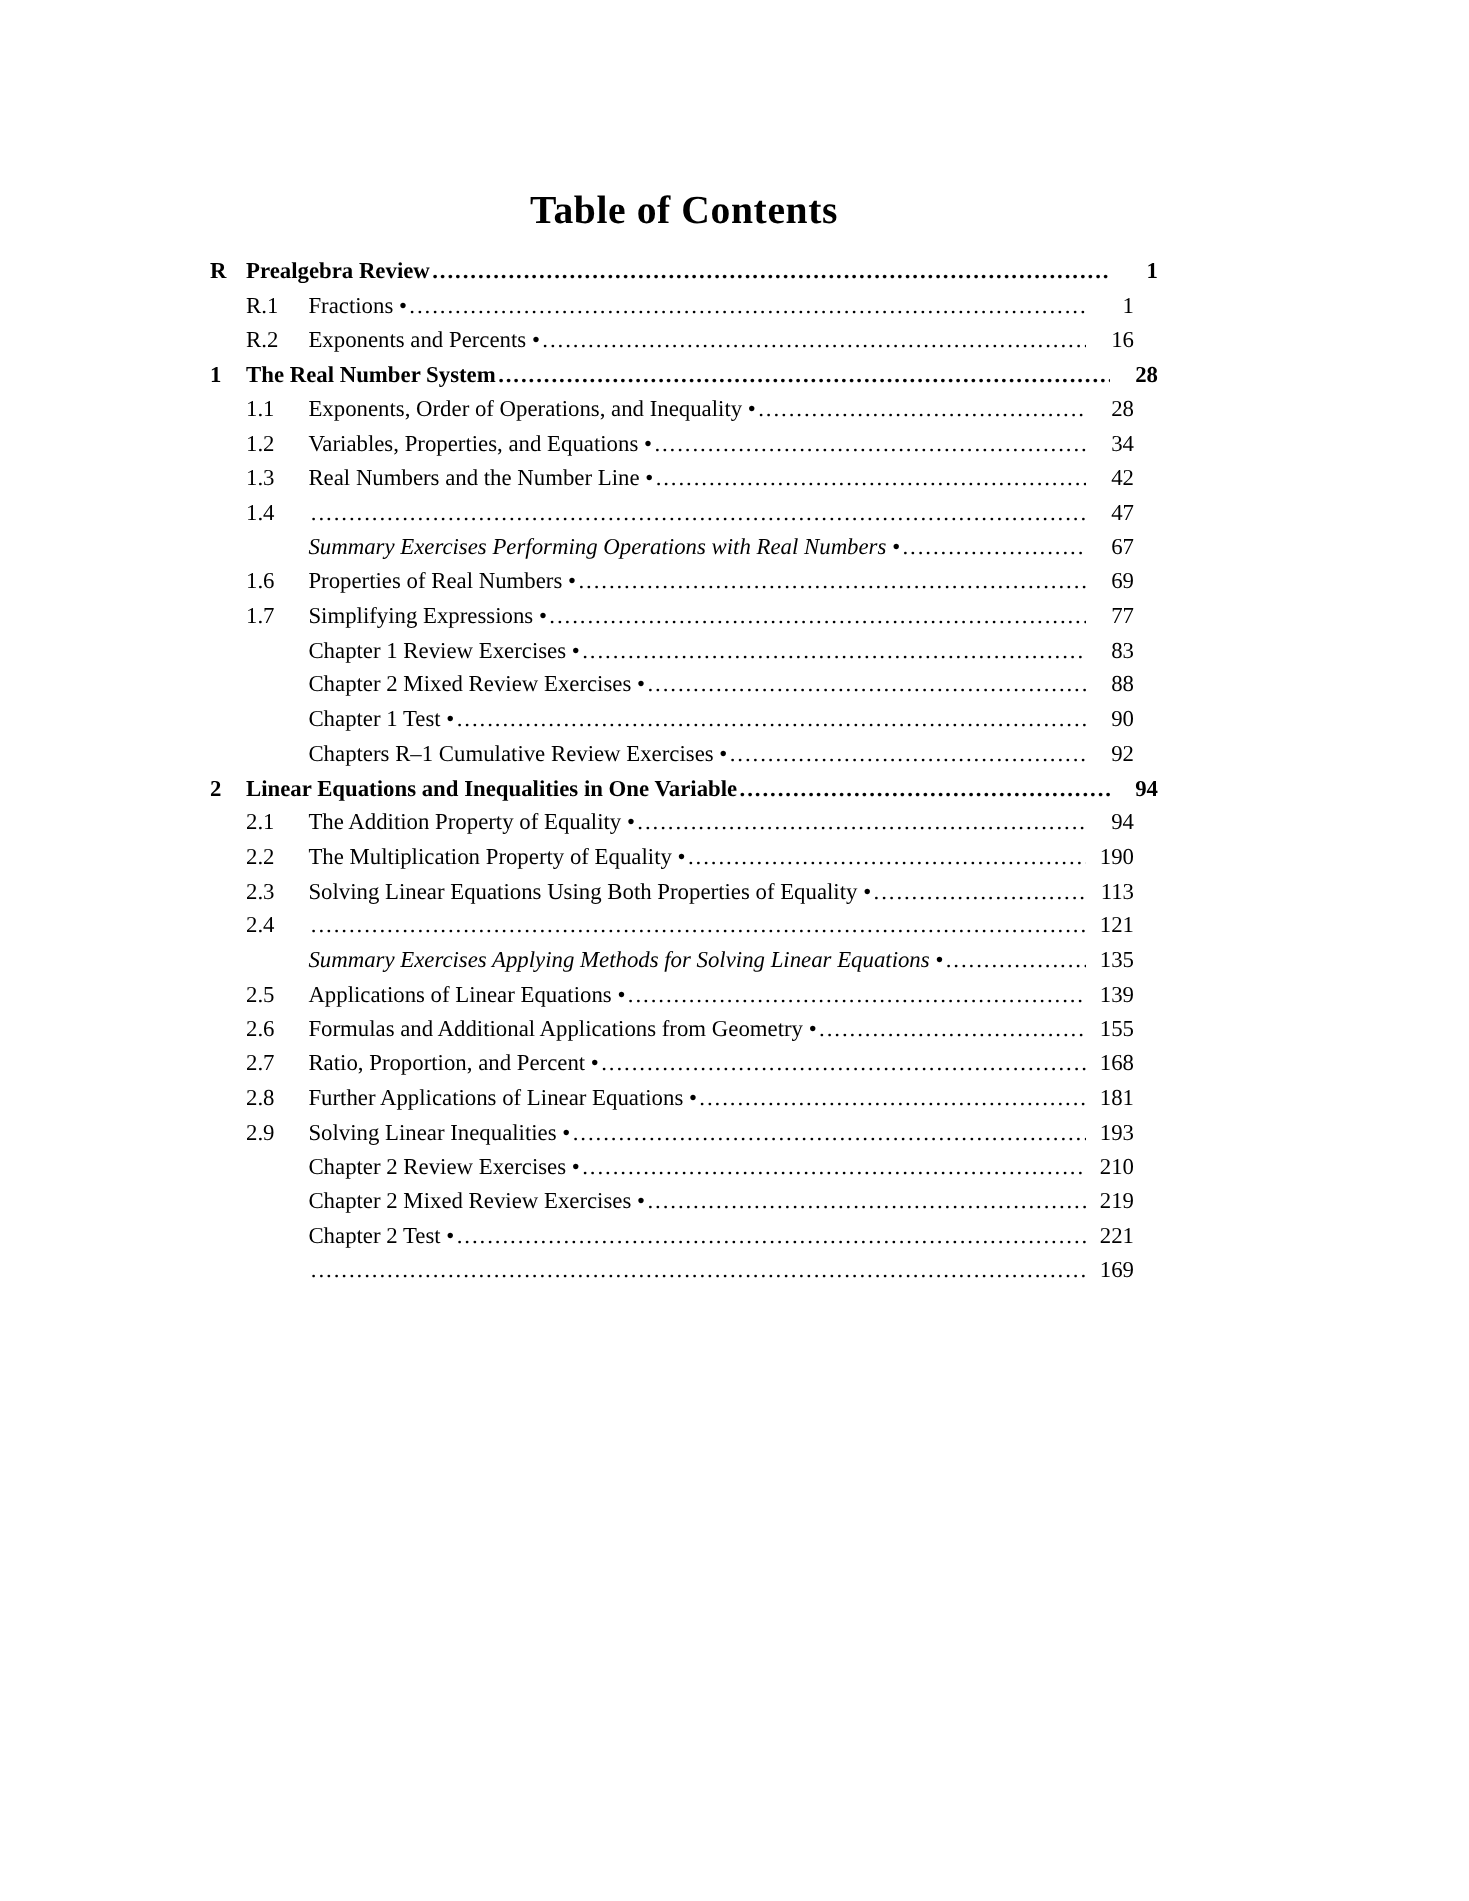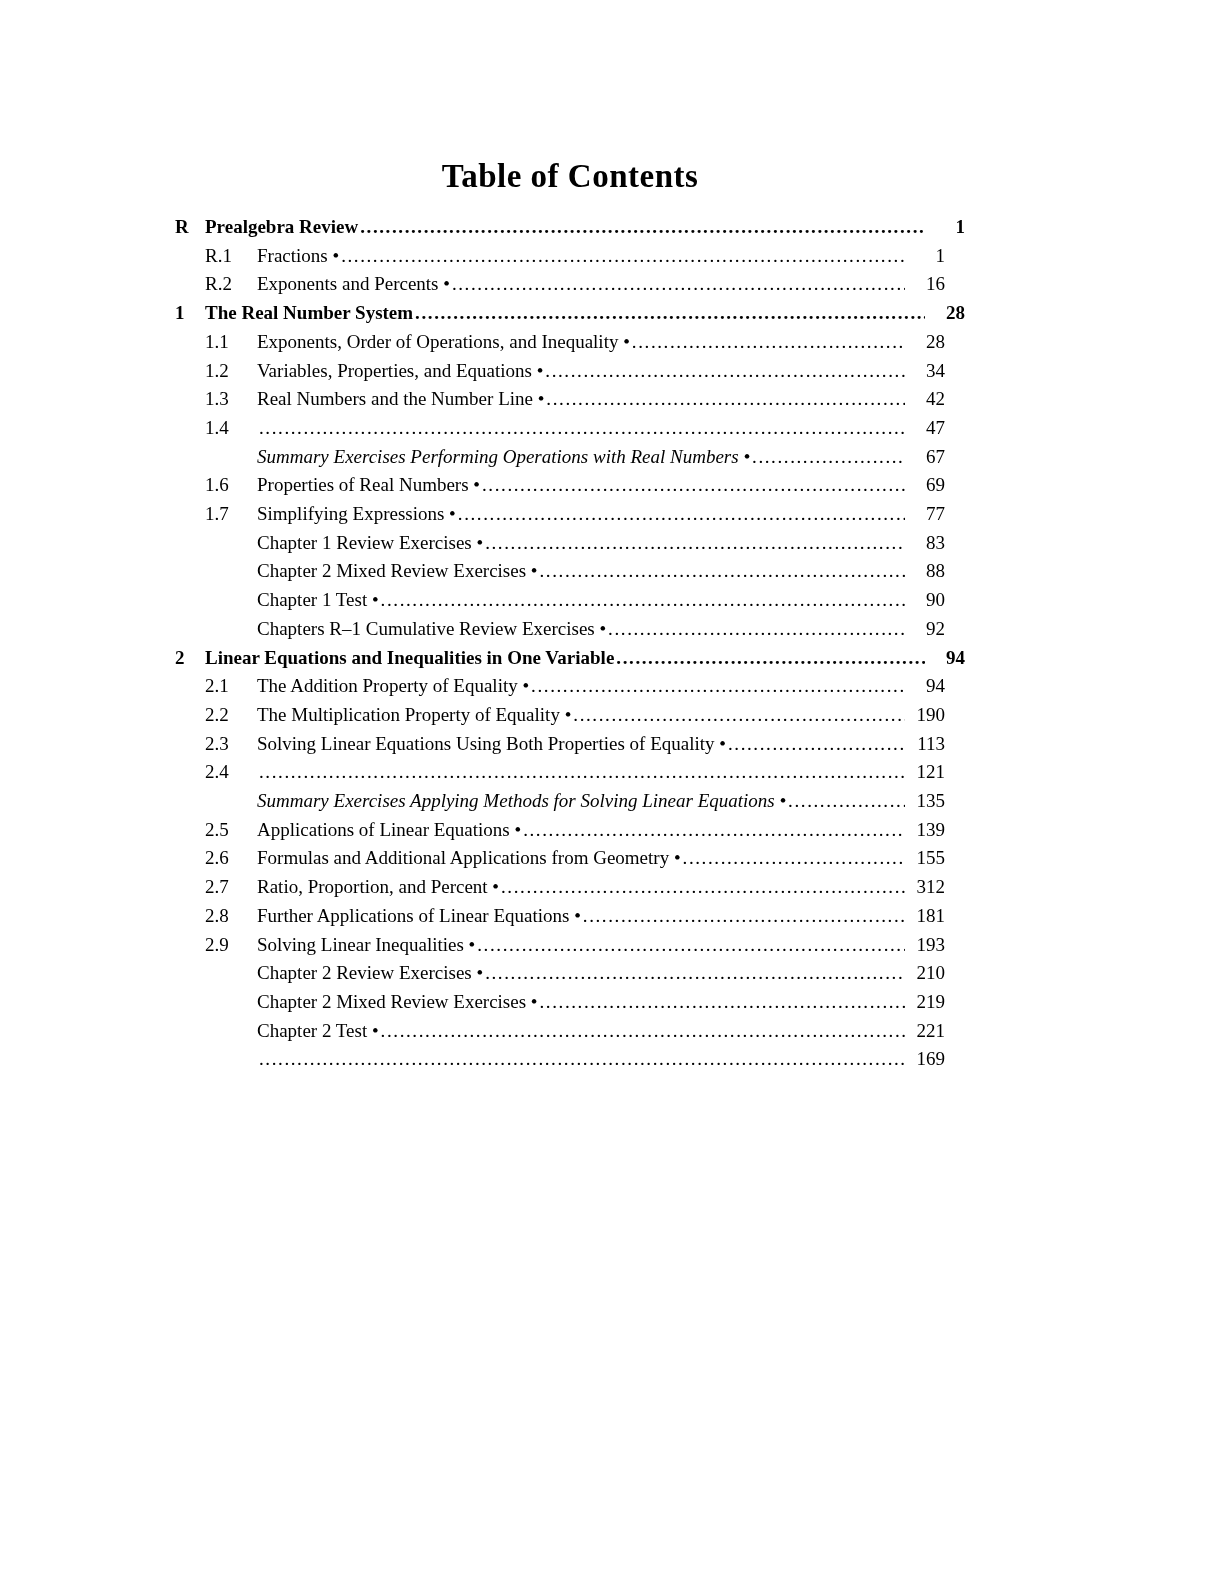--- a/index.html
+++ b/index.html
@@ -224,21 +224,21 @@
         <div class="row section">
           <span class="num">2.6</span>
           <span class="title">Formulas and Additional Applications from Geometry •</span>
           <span class="leader"></span>
           <span class="pagenum">155</span>
         </div>
         <div class="row section">
           <span class="num">2.7</span>
           <span class="title">Ratio, Proportion, and Percent •</span>
           <span class="leader"></span>
-          <span class="pagenum">312</span>
+          <span class="pagenum">168</span>
         </div>
         <div class="row section">
           <span class="num">2.8</span>
           <span class="title">Further Applications of Linear Equations •</span>
           <span class="leader"></span>
           <span class="pagenum">181</span>
         </div>
         <div class="row section">
           <span class="num">2.9</span>
           <span class="title">Solving Linear Inequalities •</span>

